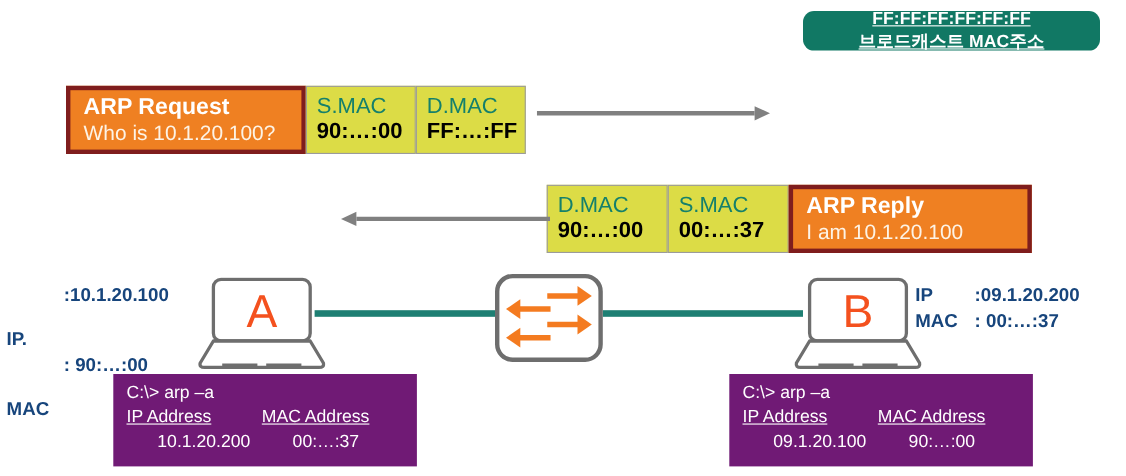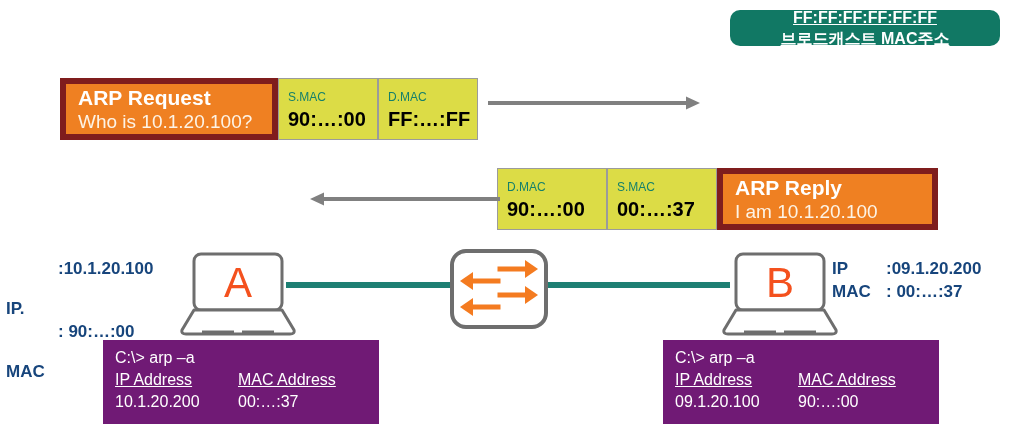--- a/index.html
+++ b/index.html
@@ -42,21 +42,21 @@
 
   
   .packet-row { display: flex; align-items: stretch; }
   .pkt-label {
     background: #ef8022;
     box-sizing: border-box;
     padding: 4px 10px 4px 12px;
     display: flex;
     flex-direction: column;
     justify-content: center;
-    border: 6px solid #7f1d1d;
+    border: 4px solid #7f1d1d;
   }
   .pkt-label .t1 {
     color: #ffffff;
     font-weight: bold;
     font-size: 21px;
     line-height: 24px;
     white-space: nowrap;
   }
   .pkt-label .t2 {
     color: #fdf3e6;
@@ -68,21 +68,21 @@
     background: #dcdc46;
     box-sizing: border-box;
     padding: 3px 8px 3px 9px;
     display: flex;
     flex-direction: column;
     justify-content: center;
     border: 1px solid #9b9b9b;
   }
   .pkt-cell .ct {
     color: #15806b;
-    font-size: 12px;
+    font-size: 20px;
     line-height: 21px;
     white-space: nowrap;
   }
   .pkt-cell .cv {
     color: #000000;
     font-weight: bold;
     font-size: 20px;
     line-height: 23px;
     white-space: nowrap;
   }
@@ -144,21 +144,21 @@
   }
   .console .hdr span { text-decoration: underline; }
   .console .hdr .c1 { width: 123px; }
   .console .val {
     display: flex;
     color: #ffffff;
     font-size: 16px;
     line-height: 21px;
     white-space: nowrap;
   }
-  .console .val .c1 { width: 123px; }
+  .console .val .c1 { width: 123px; margin-left: 28px; }
 
   #console-left  { left: 103px; top: 340px; }
   #console-right { left: 663px; top: 340px; }
 </style>
 </head>
 <body>
 
 <div id="canvas">
 
   <div class="abs" id="broadcast-box">

